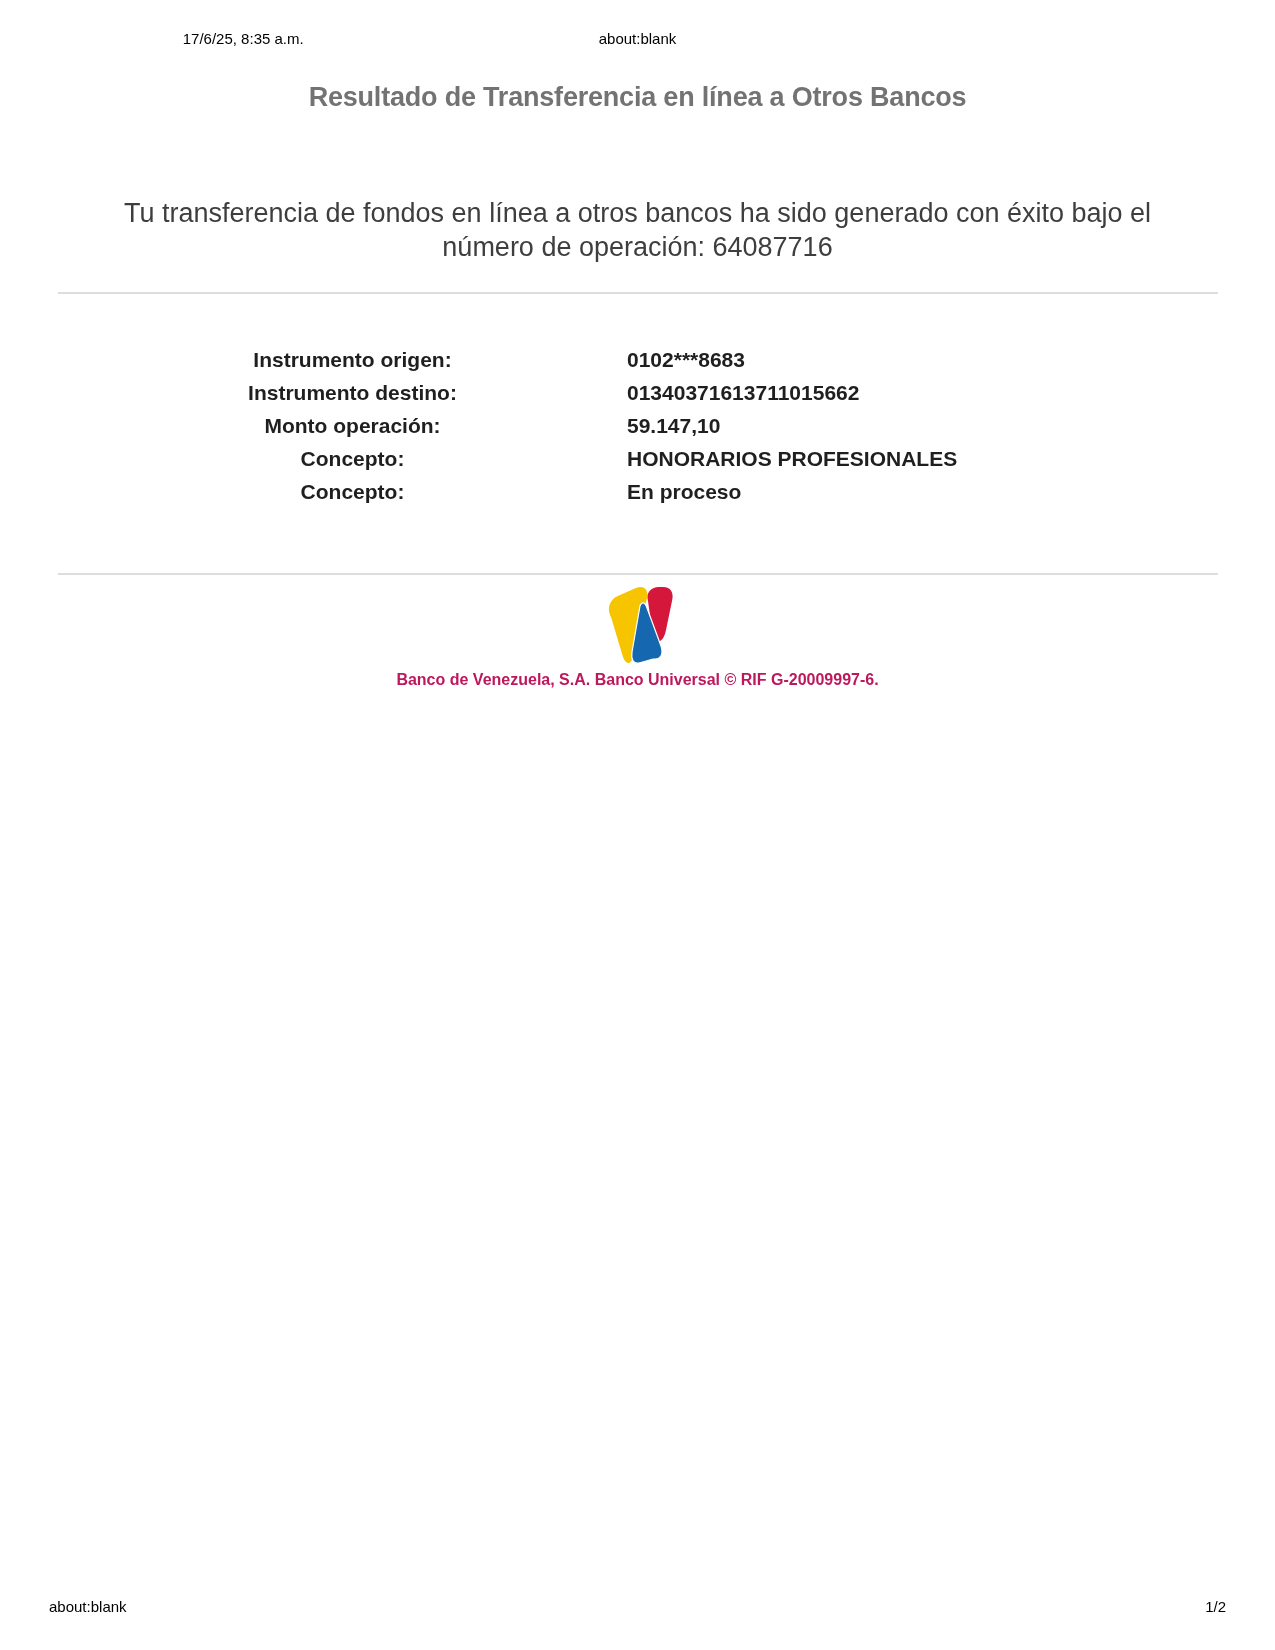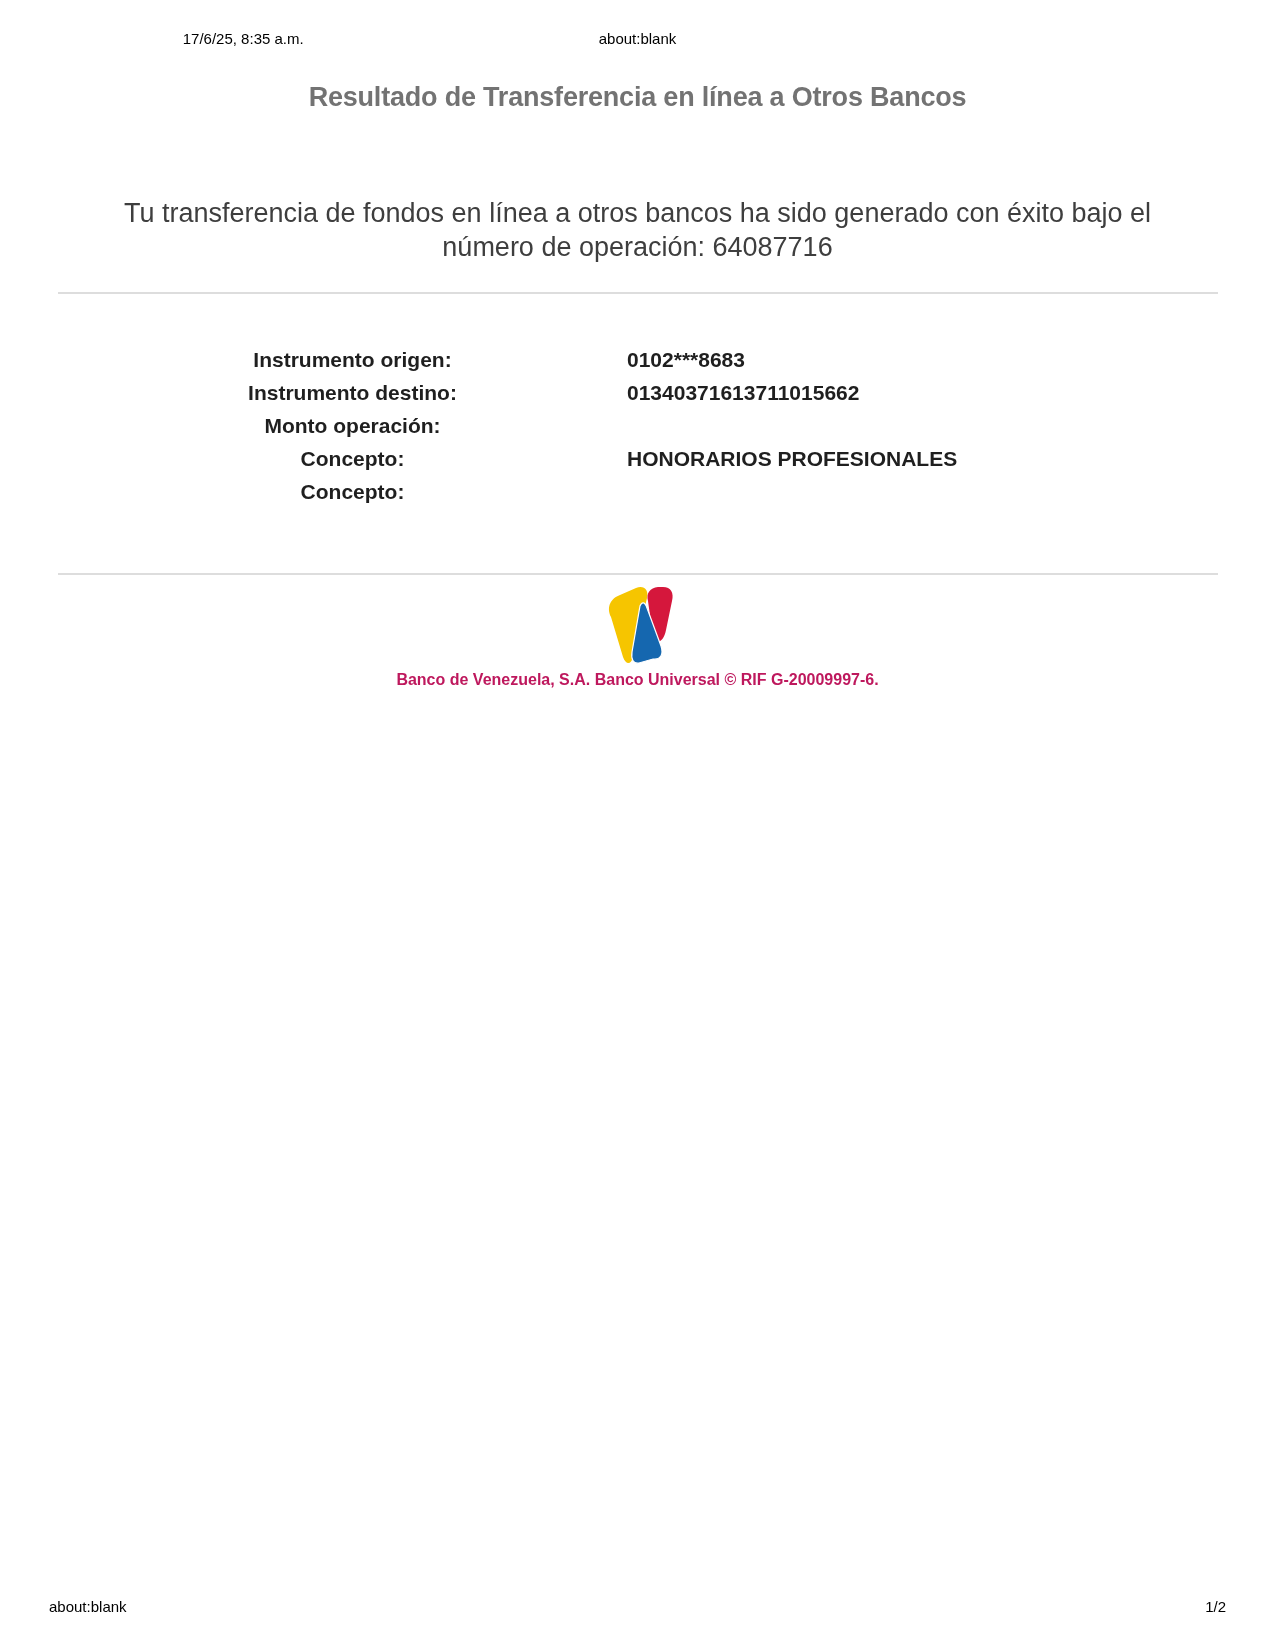--- a/index.html
+++ b/index.html
@@ -113,27 +113,29 @@
   <div class="details-row">
     <span class="details-label">Instrumento origen:</span>
     <span class="details-value">0102***8683</span>
   </div>
   <div class="details-row">
     <span class="details-label">Instrumento destino:</span>
     <span class="details-value">01340371613711015662</span>
   </div>
   <div class="details-row">
     <span class="details-label">Monto operación:</span>
+    <span class="details-value">59.147,10</span>
   </div>
   <div class="details-row">
     <span class="details-label">Concepto:</span>
     <span class="details-value">HONORARIOS PROFESIONALES</span>
   </div>
   <div class="details-row">
     <span class="details-label">Concepto:</span>
+    <span class="details-value">En proceso</span>
   </div>
 </div>
 
 <div class="rule rule-bottom"></div>
 
 <div class="logo-wrap">
   <svg viewBox="0 0 72 84" xmlns="http://www.w3.org/2000/svg">
 
     <path d="M9 32 C4 22 9 13 18 10 L34 3 C42 0 47 5 45 13 L31 72 C29 80 24 80 21 72 Z" fill="#F6C500"></path>
 

